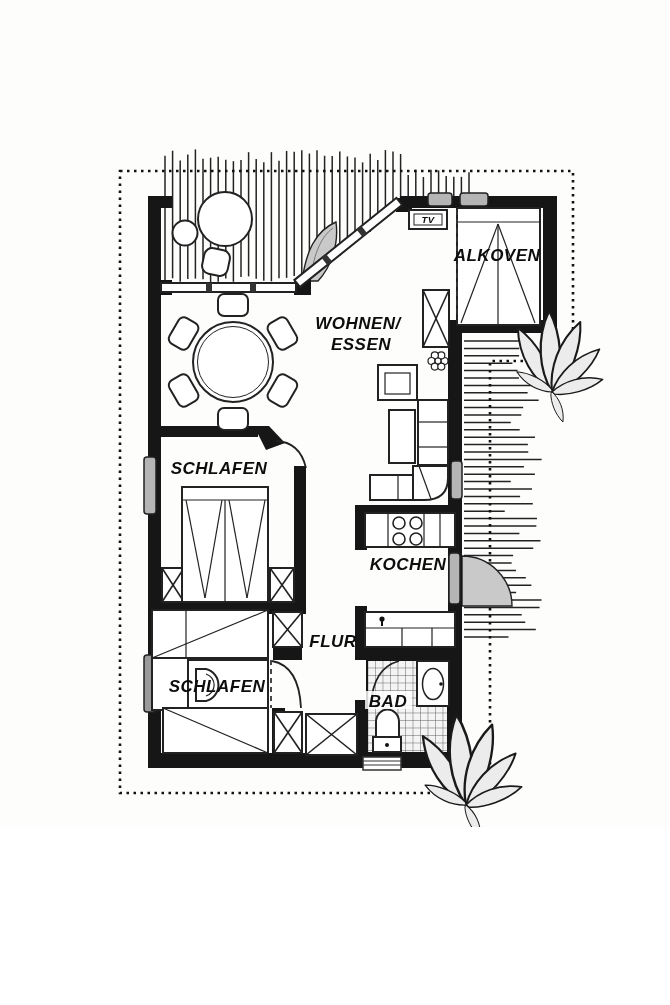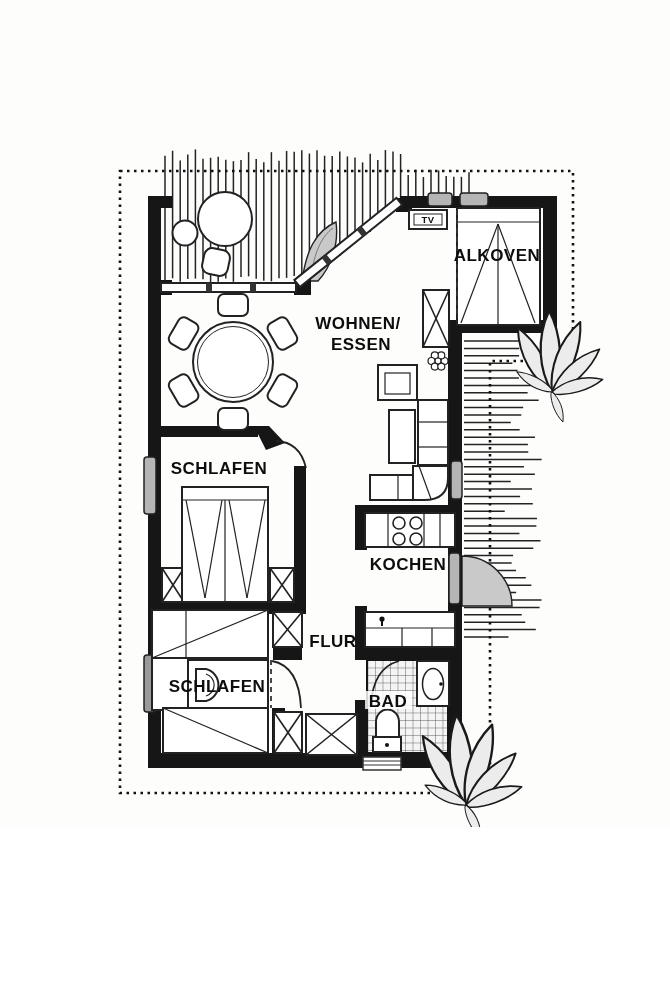--- a/index.html
+++ b/index.html
@@ -1,17 +1,17 @@
 <!DOCTYPE html>
 <html><head>
 <meta charset="utf-8">
 <style>
   html,body{margin:0;padding:0;background:#ffffff;}
   #stage{position:relative;width:670px;height:827px;background:#f0abfc;overflow:hidden;
-         font-family:"Liberation Sans",sans-serif;}
+         font-family:"Liberation Sans",sans-serif;font-style:italic;}
   svg{position:absolute;left:0;top:0;}
   .wall{fill:#161616;stroke:none;}
   .furn{fill:#ffffff;stroke:#222222;stroke-width:2;}
   .furn-thin{fill:none;stroke:#222222;stroke-width:1.2;}
   .xline{stroke:#222222;stroke-width:1.6;}
   .win{fill:#b5b5b5;stroke:#222222;stroke-width:1.5;}
   .win-dark{fill:#9a9a9a;stroke:#222222;stroke-width:1.5;}
   .lbl{font-family:"Liberation Sans",sans-serif;font-weight:bold;font-size:17px;
        letter-spacing:.5px;fill:#0d0d0d;text-anchor:middle;}
   .lbl-sm{font-family:"Liberation Sans",sans-serif;font-weight:bold;font-size:9.5px;

